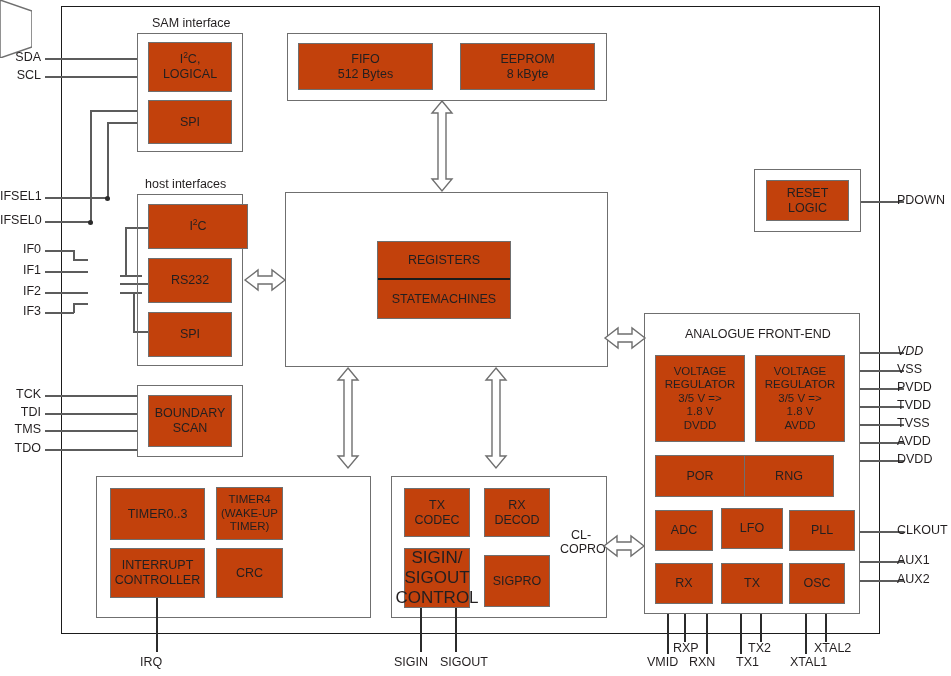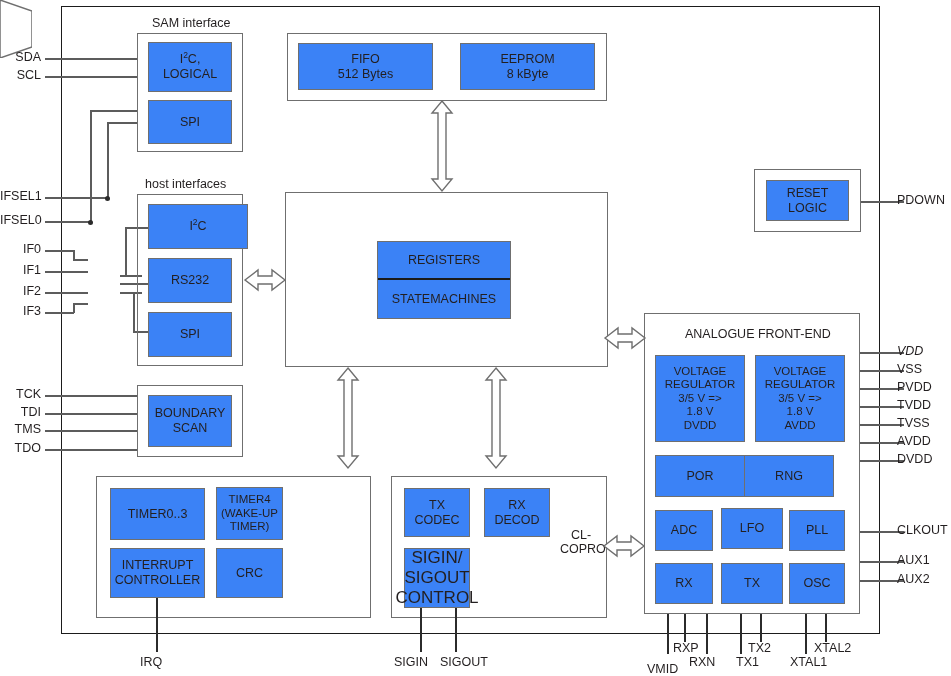--- a/index.html
+++ b/index.html
@@ -1,19 +1,19 @@
 <!DOCTYPE html>
 <html><head>
 <meta charset="utf-8">
 <style>
   html,body{margin:0;padding:0;background:#fff;}
   body{width:951px;height:676px;font-family:"Liberation Sans",sans-serif;color:#231f20;}
   #stage{position:relative;width:951px;height:676px;overflow:hidden;}
 
-  .box{position:absolute;box-sizing:border-box;border:1.5px solid #6f6f6f;background:#3b82f6;
+  .box{position:absolute;box-sizing:border-box;border:1.5px solid #6f6f6f;background:#c2410c;
        display:flex;align-items:center;justify-content:center;text-align:center;
        font-size:12.5px;line-height:1.18;color:#231f20;}
   .grp{position:absolute;box-sizing:border-box;border:1.5px solid #6f6f6f;background:transparent;}
   .chip{position:absolute;box-sizing:border-box;border:1.6px solid #1b1b1b;background:transparent;}
 
   .lbl{position:absolute;font-size:12.5px;color:#231f20;white-space:nowrap;line-height:1.15;}
   .lbl.r{text-align:right;}
   .cap{position:absolute;font-size:12.5px;color:#231f20;white-space:nowrap;}
 
   .wire{position:absolute;background:#5c5c5c;}
@@ -219,21 +219,21 @@
   <div class="box" style="left:744px;top:455px;width:90px;height:42px;">
     <span>RNG</span>
   </div>
 
   <div class="box" style="left:655px;top:510px;width:58px;height:41px;">
     <span>ADC</span>
   </div>
   <div class="box" style="left:721px;top:508px;width:62px;height:41px;">
     <span>LFO</span>
   </div>
-  <div class="box" style="left:789px;top:510px;width:56px;height:41px;">
+  <div class="box" style="left:789px;top:510px;width:66px;height:41px;">
     <span>PLL</span>
   </div>
 
   <div class="box" style="left:655px;top:563px;width:58px;height:41px;">
     <span>RX</span>
   </div>
   <div class="box" style="left:721px;top:563px;width:62px;height:41px;">
     <span>TX</span>
   </div>
   <div class="box" style="left:789px;top:563px;width:56px;height:41px;">
@@ -307,20 +307,23 @@
       <span>RX</span><br><span>DECOD</span>
     </span>
   </div>
   <div class="box" style="left:404px;top:548px;width:66px;height:60px;">
     <span style="font-size:17px;">
       <span>SIGIN/</span><br>
       <span>SIGOUT</span><br>
       <span>CONTROL</span>
     </span>
   </div>
+  <div class="box" style="left:484px;top:555px;width:66px;height:52px;">
+    <span>SIGPRO</span>
+  </div>
 
   
   <svg class="arrow" style="left:604px;top:534px;width:40px;height:24px;" viewBox="0 0 40 24">
     <path d="M0,12 L13,2 L13,8 L27,8 L27,2 L40,12 L27,22 L27,16 L13,16 L13,22 Z"></path>
   </svg>
 
   
   <div class="wire wv dark" style="left:420px;top:608px;height:44px;"></div>
   <div class="wire wv dark" style="left:455px;top:608px;height:44px;"></div>
   <div class="lbl" style="left:394px;top:655px;">SIGIN</div>
@@ -328,21 +331,21 @@
 
   
   <div class="wire wv dark" style="left:667px;top:614px;height:40px;"></div>
   <div class="wire wv dark" style="left:684px;top:614px;height:28px;"></div>
   <div class="wire wv dark" style="left:706px;top:614px;height:40px;"></div>
   <div class="wire wv dark" style="left:740px;top:614px;height:40px;"></div>
   <div class="wire wv dark" style="left:760px;top:614px;height:28px;"></div>
   <div class="wire wv dark" style="left:805px;top:614px;height:40px;"></div>
   <div class="wire wv dark" style="left:825px;top:614px;height:28px;"></div>
 
-  <div class="lbl" style="left:647px;top:655px;margin-top:7px;">VMID</div>
+  <div class="lbl" style="left:647px;top:655px;">VMID</div>
   <div class="lbl" style="left:673px;top:641px;">RXP</div>
   <div class="lbl" style="left:689px;top:655px;">RXN</div>
   <div class="lbl" style="left:736px;top:655px;">TX1</div>
   <div class="lbl" style="left:748px;top:641px;">TX2</div>
   <div class="lbl" style="left:790px;top:655px;">XTAL1</div>
   <div class="lbl" style="left:814px;top:641px;">XTAL2</div>
 
 </div>
 
 </body></html>

